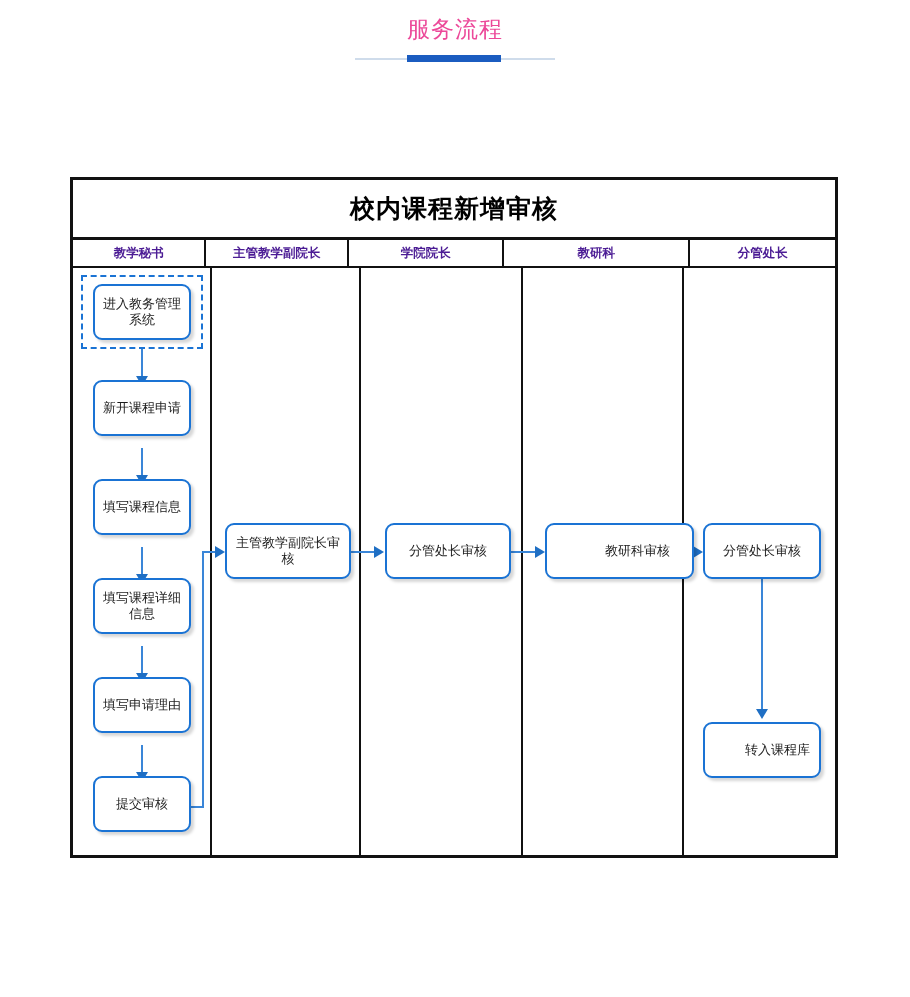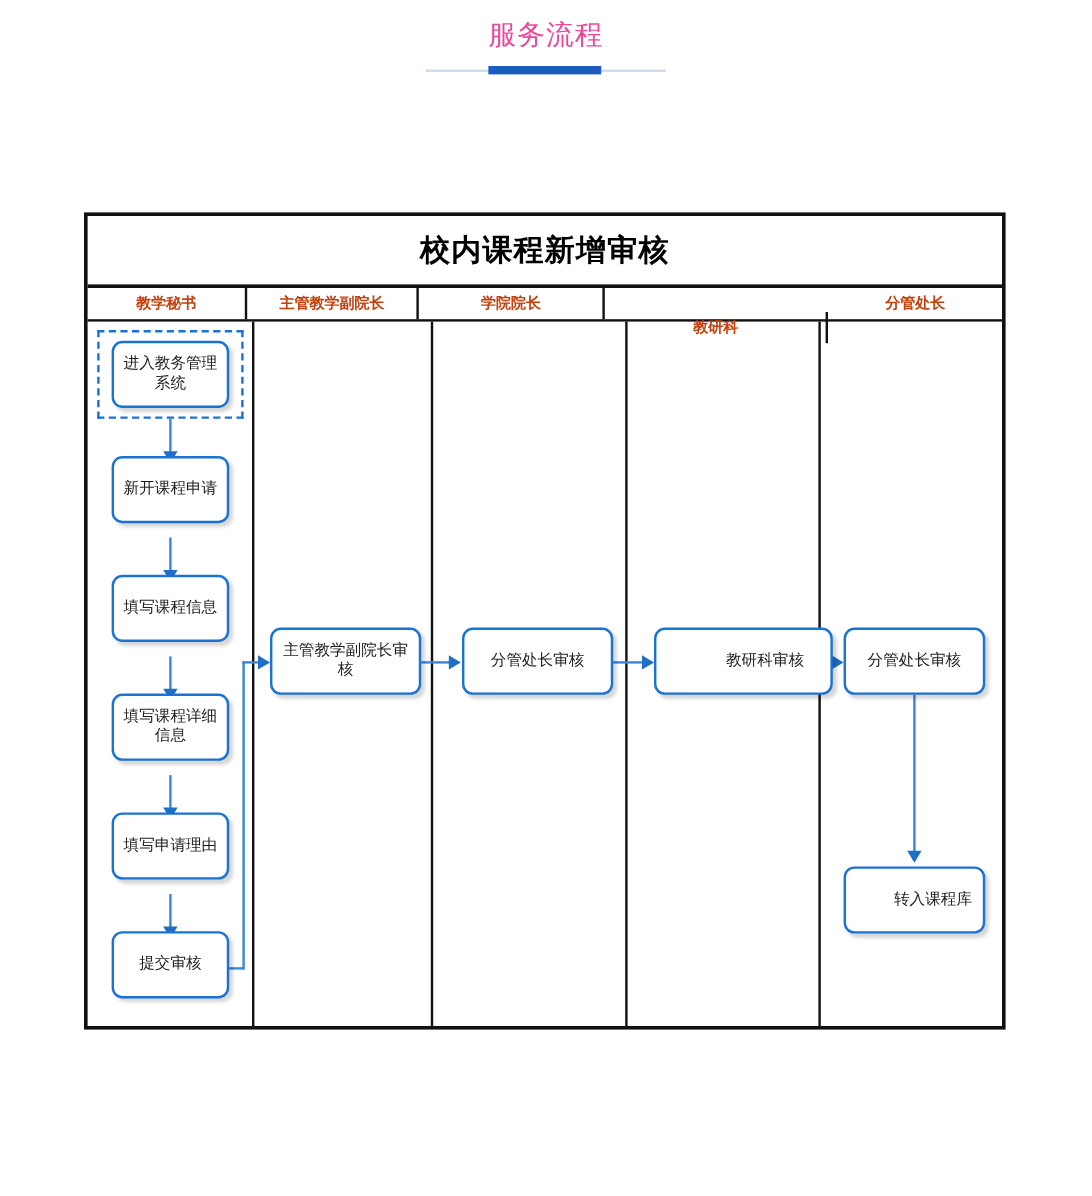--- a/index.html
+++ b/index.html
@@ -84,21 +84,21 @@
     box-sizing: border-box;
     border-bottom: 2px solid #111111;
     display: flex;
   }
   .lane-header-cell {
     display: flex;
     align-items: center;
     justify-content: center;
     font-size: 12.5px;
     font-weight: bold;
-    color: #c2410c;
+    color: #4c1d95;
     box-sizing: border-box;
     border-right: 2px solid #111111;
     height: 100%;
   }
   .lane-header-cell:last-child { border-right: none; }
 
   .lane-body {
     position: absolute;
     left: 0;
     top: 88px;
@@ -174,21 +174,21 @@
   <div class="heading-rule-thick"></div>
 
   <div class="lane-table">
 
     <div class="lane-title">校内课程新增审核</div>
 
     <div class="lane-headers">
       <div class="lane-header-cell" style="width:139px;">教学秘书</div>
       <div class="lane-header-cell" style="width:149px;">主管教学副院长</div>
       <div class="lane-header-cell" style="width:162px;">学院院长</div>
-      <div class="lane-header-cell" style="width:194px;margin-top:20px;">教研科</div>
+      <div class="lane-header-cell" style="width:194px;">教研科</div>
       <div class="lane-header-cell" style="width:151px;">分管处长</div>
     </div>
 
     <div class="lane-body">
       <div class="lane-col" style="width:139px;"></div>
       <div class="lane-col" style="width:149px;"></div>
       <div class="lane-col" style="width:162px;"></div>
       <div class="lane-col" style="width:161px;"></div>
       <div class="lane-col" style="width:151px;"></div>
     </div>

